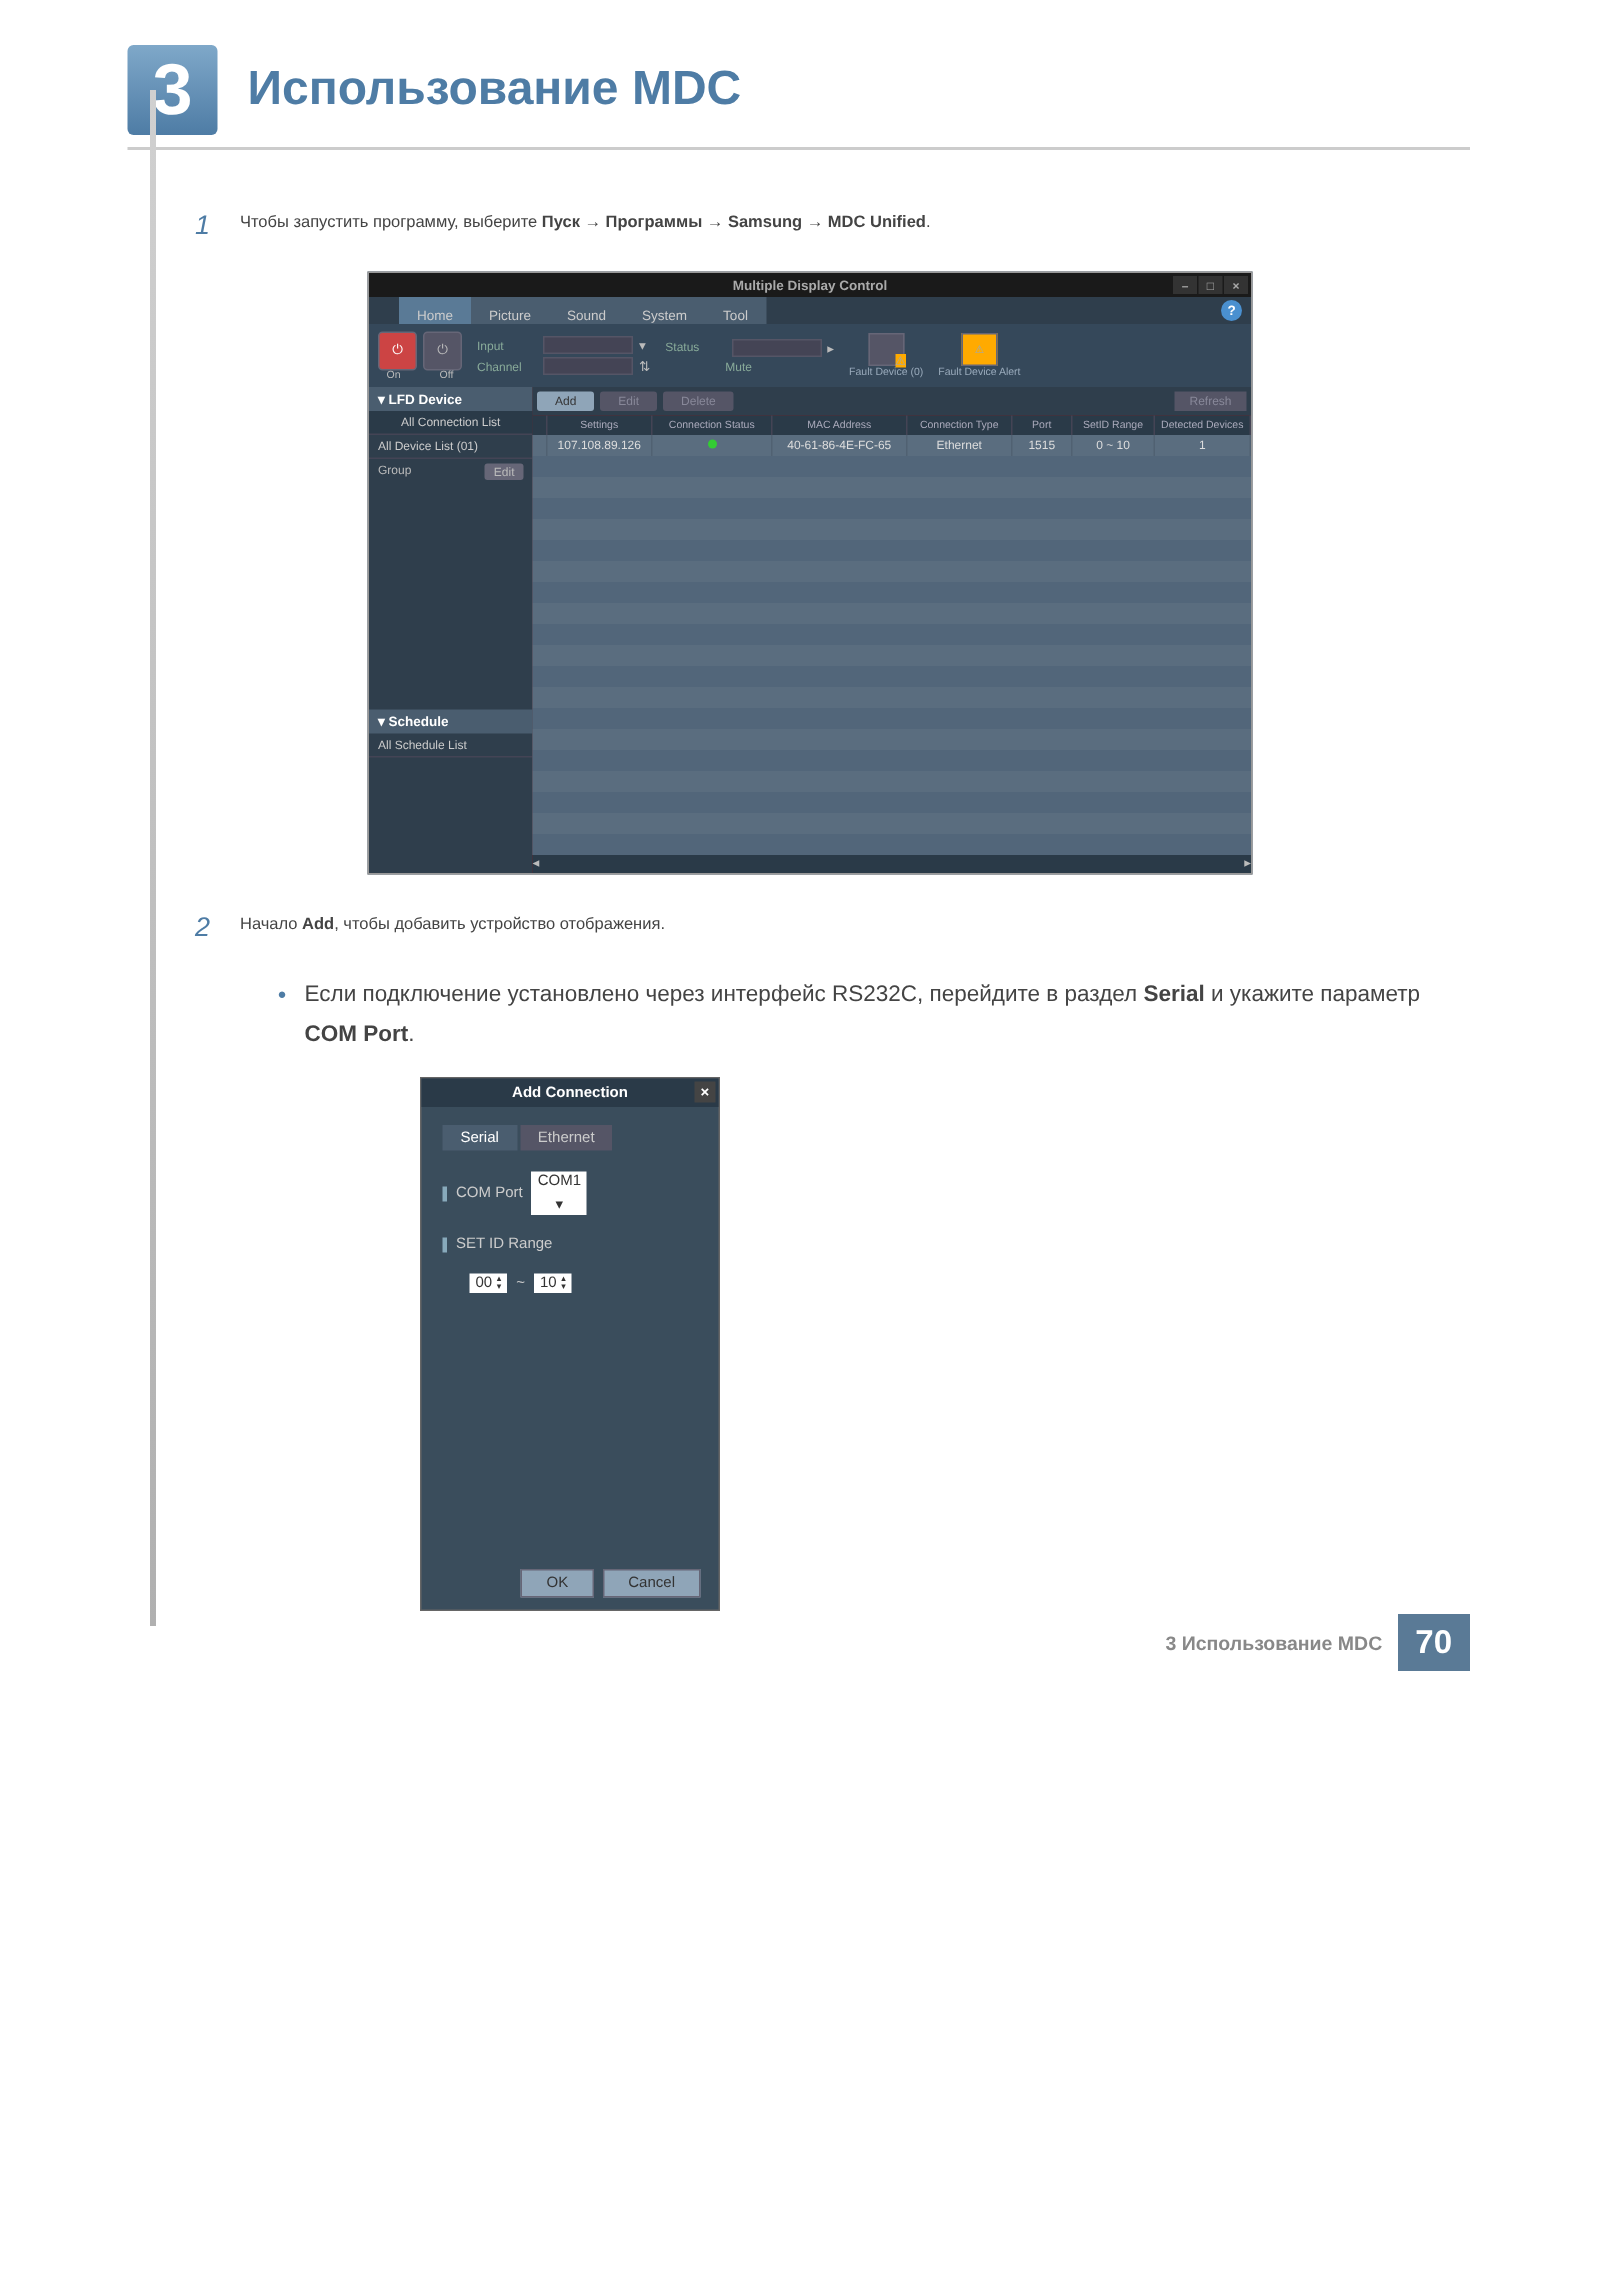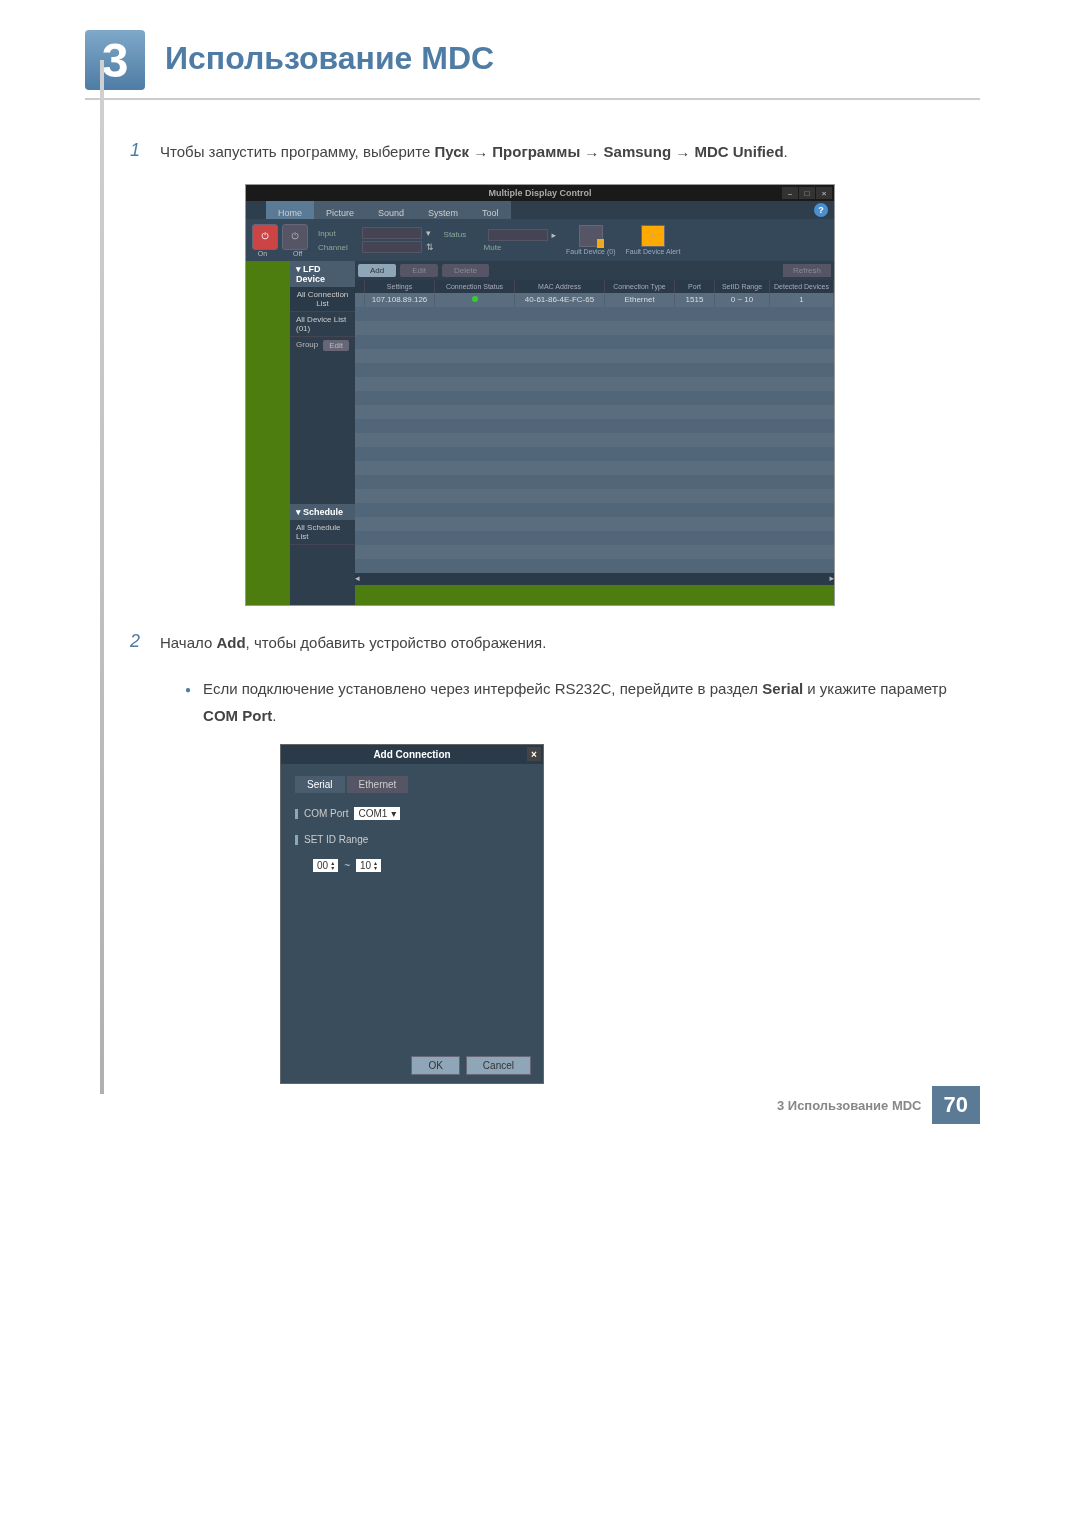--- a/index.html
+++ b/index.html
@@ -5,21 +5,21 @@
 *{margin:0;padding:0;box-sizing:border-box;}
 body{font-family:Arial,sans-serif;background:#fff;width:1080px;height:1527px;position:relative;color:#333;}
 .page{position:relative;padding:0 0 60px 0;}
 .chapter-header{display:flex;align-items:flex-start;border-bottom:2px solid #ccc;margin:30px 100px 40px 85px;padding-bottom:8px;}
 .chapter-num{width:60px;height:60px;background:linear-gradient(#7fa8c9,#4e7ca5);color:#fff;font-size:48px;font-weight:bold;display:flex;align-items:center;justify-content:center;border-radius:4px;margin-right:20px;}
 .chapter-title{color:#4e7ca5;font-size:32px;font-weight:bold;padding-top:10px;}
 .content{margin:0 100px 0 100px;}
 .section-title{color:#4e7ca5;font-size:20px;font-weight:bold;margin-bottom:25px;margin-left:65px;}
 .step{display:flex;margin-bottom:20px;margin-left:30px;}
 .step-num{color:#4e7ca5;font-style:italic;font-size:18px;width:30px;}
-.step-text{font-size:15px;color:#444;line-height:1.6;}
+.step-text{font-size:11px;color:#444;line-height:1.6;}
 .bold{font-weight:bold;}
 .bullet{margin-left:85px;margin-top:15px;display:flex;font-size:15px;color:#444;line-height:1.8;}
 .bullet-dot{color:#4e7ca5;margin-right:12px;font-size:10px;padding-top:6px;}
 
 
 .screenshot1{width:590px;margin:0 auto 25px;border:1px solid #999;background:#3a4d5c;font-size:9px;color:#bbb;}
 .ss1-titlebar{background:#1a1a1a;color:#aaa;padding:2px 4px;display:flex;justify-content:center;align-items:center;position:relative;height:16px;font-weight:bold;}
 .ss1-titlebar .wincontrols{position:absolute;right:2px;display:flex;gap:1px;}
 .ss1-titlebar .wincontrols span{background:#333;width:16px;height:12px;display:flex;align-items:center;justify-content:center;font-size:8px;}
 .ss1-tabs{display:flex;background:#2f3e4c;height:18px;padding-left:20px;position:relative;}
@@ -29,21 +29,21 @@
 .ss1-toolbar{display:flex;background:#35485a;padding:4px 6px;height:42px;align-items:center;gap:10px;}
 .ss1-powerbtn{width:26px;height:26px;border:1px solid #667;border-radius:3px;display:flex;align-items:center;justify-content:center;}
 .ss1-powerbtn.red{background:#c44;}
 .ss1-powerbtn.gray{background:#556;}
 .ss1-tool-group{display:flex;flex-direction:column;gap:2px;}
 .ss1-tool-row{display:flex;gap:4px;align-items:center;}
 .ss1-tool-label{font-size:8px;color:#8a9;width:40px;}
 .ss1-tool-input{width:60px;height:12px;background:#445;border:1px solid #556;}
 .ss1-fault{display:flex;flex-direction:column;align-items:center;gap:1px;font-size:7px;color:#9ab;}
 .ss1-fault-icon{width:24px;height:22px;background:#556;border:1px solid #667;}
-.ss1-body{display:flex;background:#4d7c0f;padding-left:44px;}
+.ss1-body{display:flex;background:#7f1d1d;}
 .ss1-sidebar{width:120px;background:#2f3e4c;}
 .ss1-side-section{background:#4a5d6f;color:#fff;padding:3px 6px;font-size:9px;font-weight:bold;}
 .ss1-side-item{padding:3px 6px;color:#ccc;font-size:8px;border-bottom:1px solid #445;}
 .ss1-side-item.active{background:#2a3a48;text-align:center;}
 .ss1-side-group{display:flex;justify-content:space-between;padding:3px 6px;font-size:8px;}
 .ss1-side-edit{background:#667;padding:1px 6px;border-radius:2px;}
 .ss1-main{flex:1;}
 .ss1-actions{display:flex;gap:4px;padding:3px;background:#2f3e4c;align-items:center;}
 .ss1-btn{background:#8fa5b8;color:#333;padding:2px 12px;font-size:8px;border-radius:2px;}
 .ss1-btn.dim{background:#556;color:#889;}
@@ -52,30 +52,30 @@
 .ss1-thead{display:flex;background:#2a3a48;color:#aab;font-size:7px;}
 .ss1-th{padding:3px 4px;border-right:1px solid #445;text-align:center;}
 .ss1-tbody{background:#4a5d6f;}
 .ss1-tr{display:flex;background:#5a6d7f;font-size:8px;color:#ddd;height:14px;}
 .ss1-tr.alt{background:#52667a;}
 .ss1-td{padding:2px 4px;text-align:center;border-right:1px solid rgba(0,0,0,.1);}
 .ss1-dot{width:6px;height:6px;background:#3c3;border-radius:50%;display:inline-block;}
 .ss1-scroll{height:12px;background:#2a3a48;}
 
 
-.screenshot2{width:264px;margin:15px 0 0 180px;background:#3a4d5c;border:1px solid #666;font-size:10px;color:#ccc;}
+.screenshot2{width:200px;margin:15px 0 0 180px;background:#3a4d5c;border:1px solid #666;font-size:10px;color:#ccc;}
 .ss2-title{background:#2a3a48;color:#fff;padding:4px;text-align:center;font-size:10px;font-weight:bold;position:relative;}
 .ss2-close{position:absolute;right:2px;top:2px;width:14px;height:14px;background:#444;display:flex;align-items:center;justify-content:center;}
 .ss2-body{padding:12px 14px;}
 .ss2-tabs{display:flex;gap:2px;margin-bottom:14px;}
 .ss2-tab{padding:3px 12px;background:#556;color:#ccc;font-size:10px;}
 .ss2-tab.active{background:#4a5d6f;color:#fff;}
 .ss2-row{display:flex;align-items:center;gap:6px;margin-bottom:14px;font-size:10px;}
 .ss2-bar{width:3px;height:10px;background:#8ab;}
-.ss2-select{background:#fff;color:#333;padding:1px 4px;font-size:10px;display:flex;align-items:center;gap:4px;}
+.ss2-select{background:#fff;color:#333;padding:1px 4px;font-size:10px;display:flex;align-items:center;gap:4px;flex-direction:column;}
 .ss2-spinner{background:#fff;color:#333;padding:1px 4px;font-size:10px;display:flex;align-items:center;gap:3px;}
 .ss2-spinbtns{display:flex;flex-direction:column;font-size:6px;line-height:5px;}
 .ss2-spacer{height:150px;}
 .ss2-footer{display:flex;justify-content:flex-end;gap:6px;padding:8px 12px;}
 .ss2-fbtn{background:#8fa5b8;color:#333;padding:3px 16px;font-size:10px;border:1px solid #667;}
 
 
 .footer{position:absolute;bottom:20px;right:100px;display:flex;align-items:center;}
 .footer-text{color:#888;font-size:13px;font-weight:bold;margin-right:10px;}
 .footer-num{background:#5a7a96;color:#fff;font-size:22px;font-weight:bold;padding:6px 12px;}

